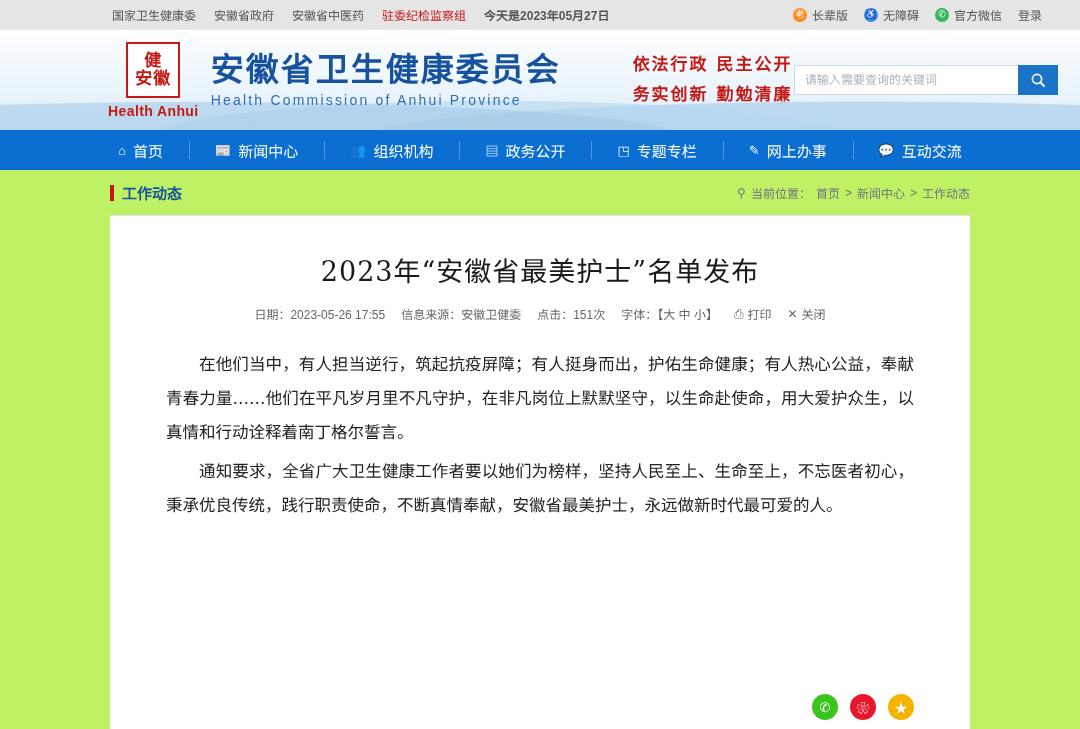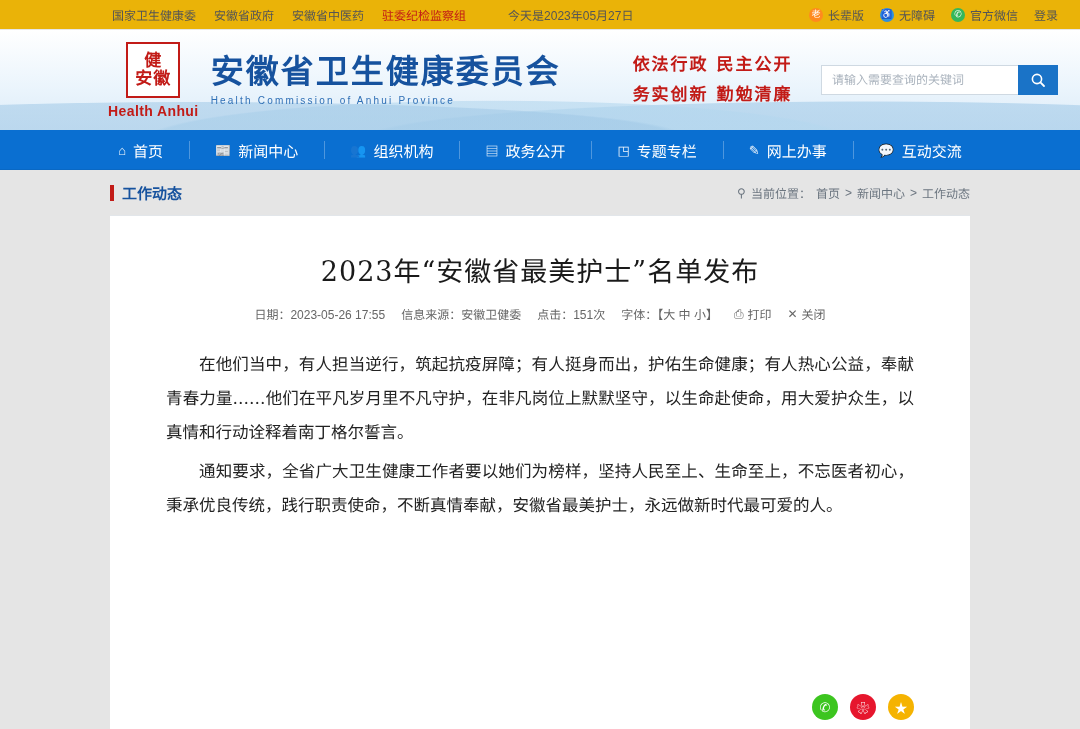--- a/index.html
+++ b/index.html
@@ -7,32 +7,32 @@
     margin: 0; padding: 0;
     width: 1080px; height: 729px;
     font-family: "Liberation Sans", sans-serif;
     background: #ffffff;
     overflow: hidden;
   }
 
   
   .topbar {
     height: 30px;
-    background: #eab308;
+    background: #e5e5e5;
     border-bottom: 1px solid #e6e6e6;
     display: flex;
     align-items: center;
     font-size: 12px;
     color: #555;
-    padding: 0 22px 0 0;
+    padding: 0 38px 0 0;
   }
   .topbar-left { display: flex; align-items: center; gap: 18px; padding-left: 112px; }
   .topbar-left a { color: #555; text-decoration: none; white-space: nowrap; }
   .topbar-left .hl { color: #c21b17; }
-  .topbar-left .today { color: #555; margin-left: 24px; }
+  .topbar-left .today { color: #555; margin-left: 0; font-weight: bold; }
   .topbar-right { margin-left: auto; display: flex; align-items: center; gap: 16px; }
   .topbar-right .item { display: flex; align-items: center; gap: 5px; color: #555; white-space: nowrap; }
   .dot {
     width: 14px; height: 14px; border-radius: 50%;
     display: inline-flex; align-items: center; justify-content: center;
     font-size: 9px; color: #fff; line-height: 1;
   }
   .dot.orange { background: #ff8a1e; }
   .dot.blue { background: #2f8fe0; }
   .dot.green { background: #35b75b; }
@@ -68,32 +68,32 @@
   }
   .logo-block { display: flex; flex-direction: column; align-items: center; }
   .logo-en { font-size: 14px; color: #c21b17; margin-top: 5px; letter-spacing: .4px; font-weight: bold; }
   .title-block { margin-left: 12px; }
   .site-title {
     font-family: Liberation Serif, serif;
     font-size: 33px; font-weight: bold; color: #16529e;
     letter-spacing: 2px; line-height: 1.1;
   }
   .site-title-en {
-    font-size: 10px; color: #2f6fb5; letter-spacing: 2.2px; margin-top: 4px;
+    font-size: 14px; color: #2f6fb5; letter-spacing: 2.2px; margin-top: 4px;
   }
   .slogan {
     margin-left: 72px;
     color: #c21b17;
     font-family: "DejaVu Serif", "Liberation Serif", serif;
     font-size: 17px; font-weight: bold; line-height: 1.75;
     letter-spacing: 2px;
   }
   .search-wrap { margin-left: auto; display: flex; align-items: stretch; }
   .search-input {
-    width: 197px; height: 30px;
+    width: 224px; height: 30px;
     border: 1px solid #cfd9e2; border-right: none;
     padding: 0 10px; font-size: 12px; color: #ec4899; background: #fff;
     outline: none;
   }
   .search-input::placeholder { color: #aab3bd; }
   .search-btn {
     width: 40px; height: 30px; border: none; cursor: pointer;
     background: #1a73c7; color: #fff;
     display: flex; align-items: center; justify-content: center;
   }
@@ -112,21 +112,21 @@
     position: relative;
   }
   .nav-item + .nav-item::before {
     content: ""; position: absolute; left: 0; top: 11px;
     height: 18px; width: 1px; background: rgba(255,255,255,.28);
   }
   .nav-ico { font-size: 13px; opacity: .95; }
 
   
   .page {
-    background: #e5e5e5;
+    background: #bef264;
     padding: 0 0 0 0;
     height: calc(729px - 30px - 100px - 40px);
   }
   .crumbbar {
     width: 860px; margin: 0 auto;
     height: 46px; display: flex; align-items: center;
     border-bottom: 1px solid #e2e6ea;
   }
   .crumb-title {
     display: flex; align-items: center; gap: 8px;

